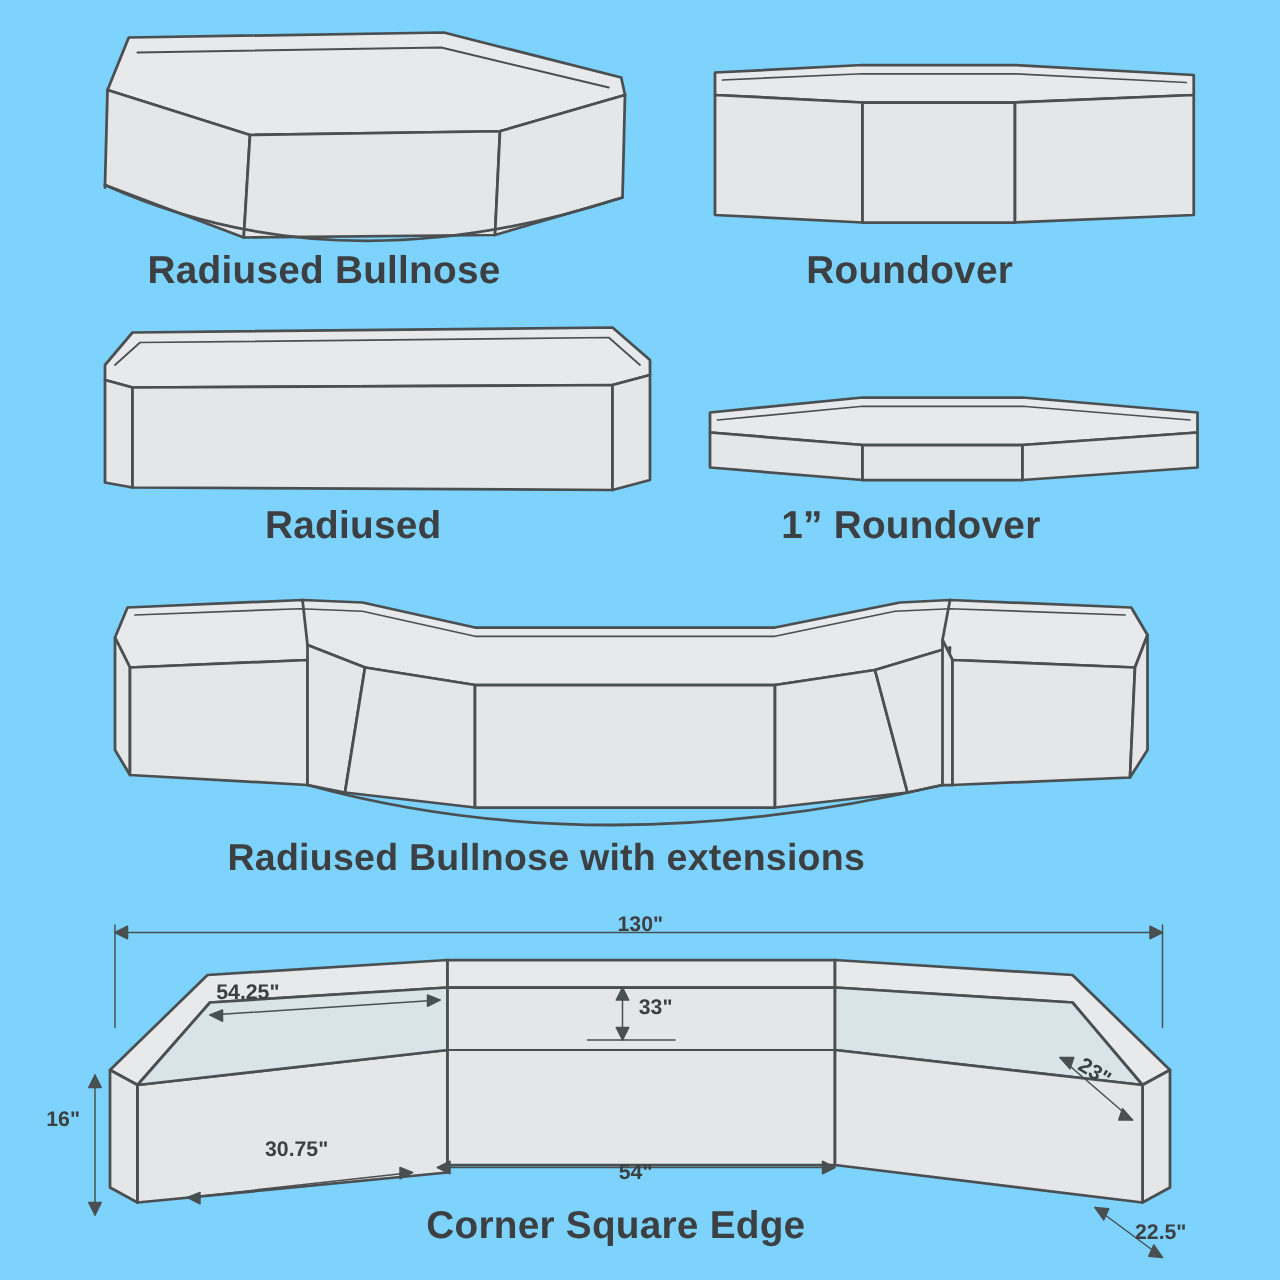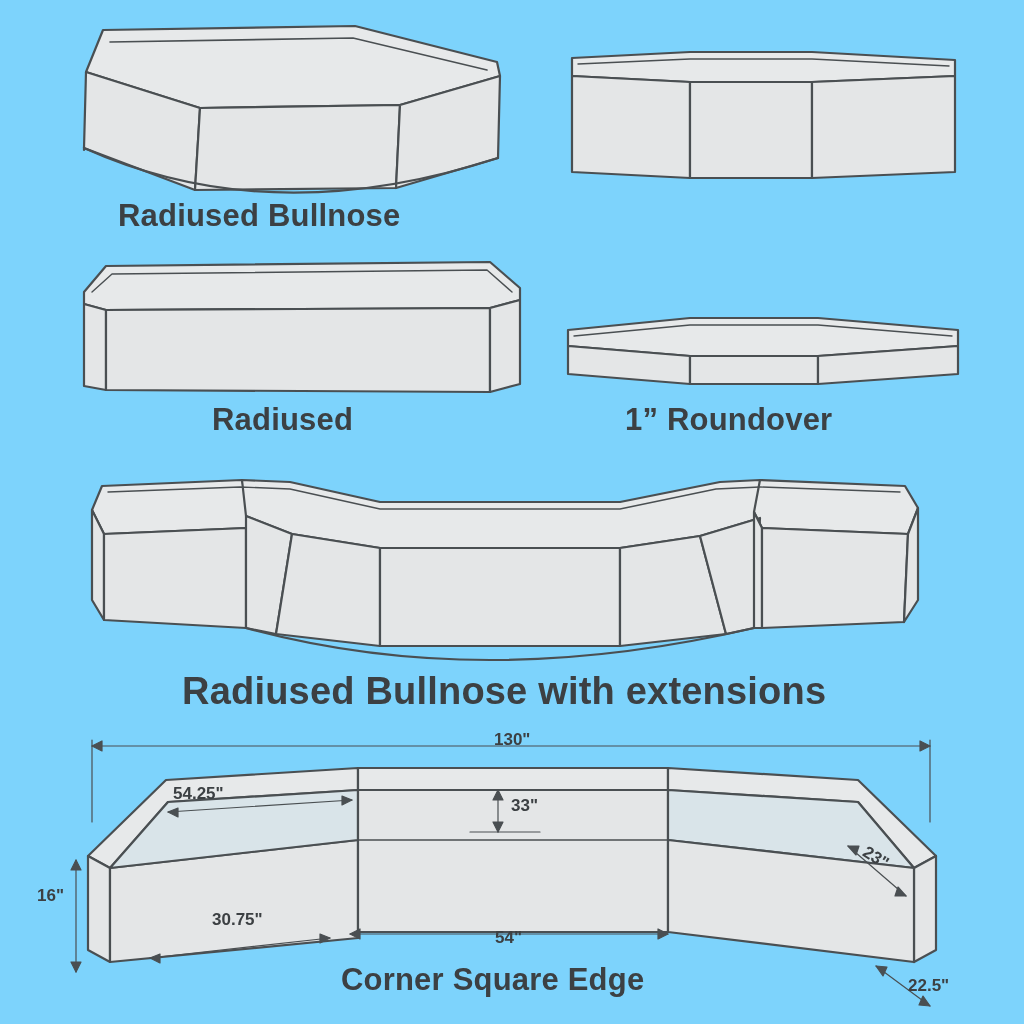--- a/index.html
+++ b/index.html
@@ -28,21 +28,21 @@
     height: 1024px;
   }
   .cap {
     position: absolute;
     font-weight: bold;
     color: #3c4043;
     white-space: nowrap;
     letter-spacing: 0.2px;
   }
   .cap-lg { font-size: 31px; }
-  .cap-md { font-size: 38px; }
+  .cap-md { font-size: 30px; }
   .dim {
     position: absolute;
     font-size: 17px;
     font-weight: bold;
     color: #3c4043;
     white-space: nowrap;
   }
 </style>
 </head>
 <body>
@@ -173,20 +173,21 @@
 
         <path d="M876,966 L930,1006"></path>
         <path d="M876,966 l11,1 l-4,9 z" fill="#4a4f52"></path>
         <path d="M930,1006 l-11,-1 l4,-9 z" fill="#4a4f52"></path>
       </g>
     </g>
   </svg>
 
   <div class="cap cap-lg" style="left:118px; top:198px;">Radiused Bullnose</div>
 
+  <div class="cap cap-lg" style="left:645px; top:198px;">Roundover</div>
 
   <div class="cap cap-lg" style="left:212px; top:402px;">Radiused</div>
 
   <div class="cap cap-lg" style="left:625px; top:402px;">1” Roundover</div>
 
   <div class="cap cap-md" style="left:182px; top:670px;">Radiused Bullnose with extensions</div>
 
   <div class="cap cap-lg" style="left:330px; top:962px;margin-left:11px;">Corner Square Edge</div>
 
   <div class="dim" style="left:494px; top:730px;">130"</div>

